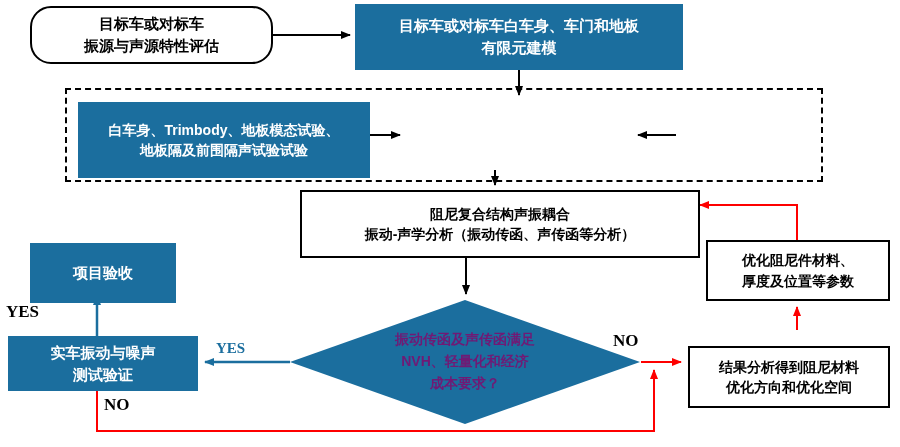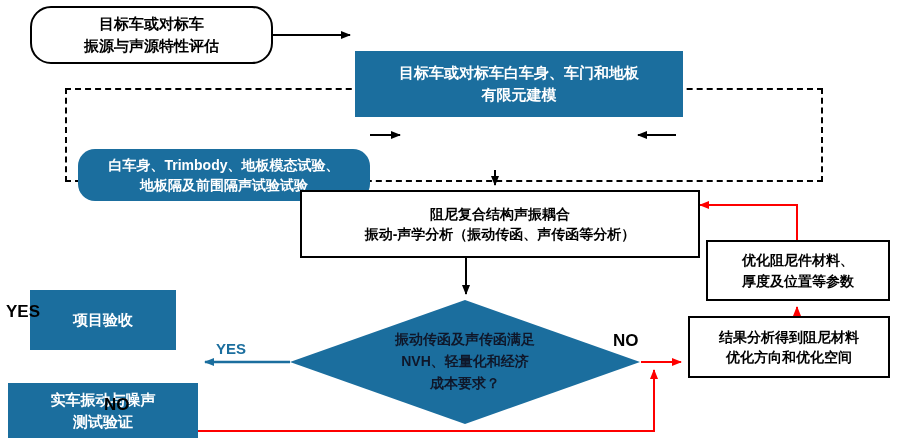--- a/index.html
+++ b/index.html
@@ -26,21 +26,20 @@
     text-align: center;
     box-sizing: border-box;
     font-weight: 700;
     line-height: 1.45;
   }
   .box span { white-space: pre-line; display: block; }
   .box.blue {
     background: #1b6e9e;
     color: #ffffff;
     font-size: 14px;
-    margin-top: 47px;
   }
   .box.white {
     background: #ffffff;
     color: #000000;
     border: 2px solid #000000;
     font-size: 14px;
   }
   .box.big-text { font-size: 15px; }
   .dashed-group {
     position: absolute;
@@ -49,30 +48,31 @@
     box-sizing: border-box;
     background: transparent;
   }
   .diamond-text {
     position: absolute;
     z-index: 3;
     display: flex;
     align-items: center;
     justify-content: center;
     text-align: center;
-    color: #0f172a;
+    color: #701a75;
     font-weight: 700;
     font-size: 14px;
     line-height: 1.55;
   }
   .diamond-text span { white-space: pre-line; }
   .flow-label {
     position: absolute;
     z-index: 4;
     font-weight: 700;
+    font-family: Liberation Serif, serif;
   }
   .flow-label.black { color: #000000; font-size: 17px; }
   .flow-label.blue  { color: #1b6e9e; font-size: 15px; }
 </style>
 </head>
 <body>
 
 <div class="canvas">
 
   <svg class="arrow-layer" viewBox="0 0 900 447" xmlns="http://www.w3.org/2000/svg">
@@ -111,38 +111,38 @@
   <div class="box white big-text" style="left:30px; top:6px; width:243px; height:58px;border-radius:21px;">
     <span>目标车或对标车
 振源与声源特性评估</span>
   </div>
 
   <div class="box blue big-text" style="left:355px; top:4px; width:328px; height:66px;">
     <span>目标车或对标车白车身、车门和地板
 有限元建模</span>
   </div>
 
-  <div class="box blue" style="left:78px; top:102px; width:292px; height:52px;border-radius:17px;">
+  <div class="box blue" style="left:78px; top:102px; width:292px; height:76px;">
     <span>白车身、Trimbody、地板模态试验、
 地板隔及前围隔声试验试验</span>
   </div>
 
 
 
   <div class="box white" style="left:300px; top:190px; width:400px; height:68px;">
     <span>阻尼复合结构声振耦合
 振动-声学分析（振动传函、声传函等分析）</span>
   </div>
 
   <div class="box white" style="left:706px; top:240px; width:184px; height:61px;">
     <span>优化阻尼件材料、
 厚度及位置等参数</span>
   </div>
 
-  <div class="box white" style="left:688px; top:316px; width:202px; height:62px;">
+  <div class="box white" style="left:688px; top:346px; width:202px; height:62px;">
     <span>结果分析得到阻尼材料
 优化方向和优化空间</span>
   </div>
 
   <div class="box blue big-text" style="left:30px; top:243px; width:146px; height:60px;">
     <span>项目验收</span>
   </div>
 
   <div class="box blue big-text" style="left:8px; top:336px; width:190px; height:55px;">
     <span>实车振动与噪声

